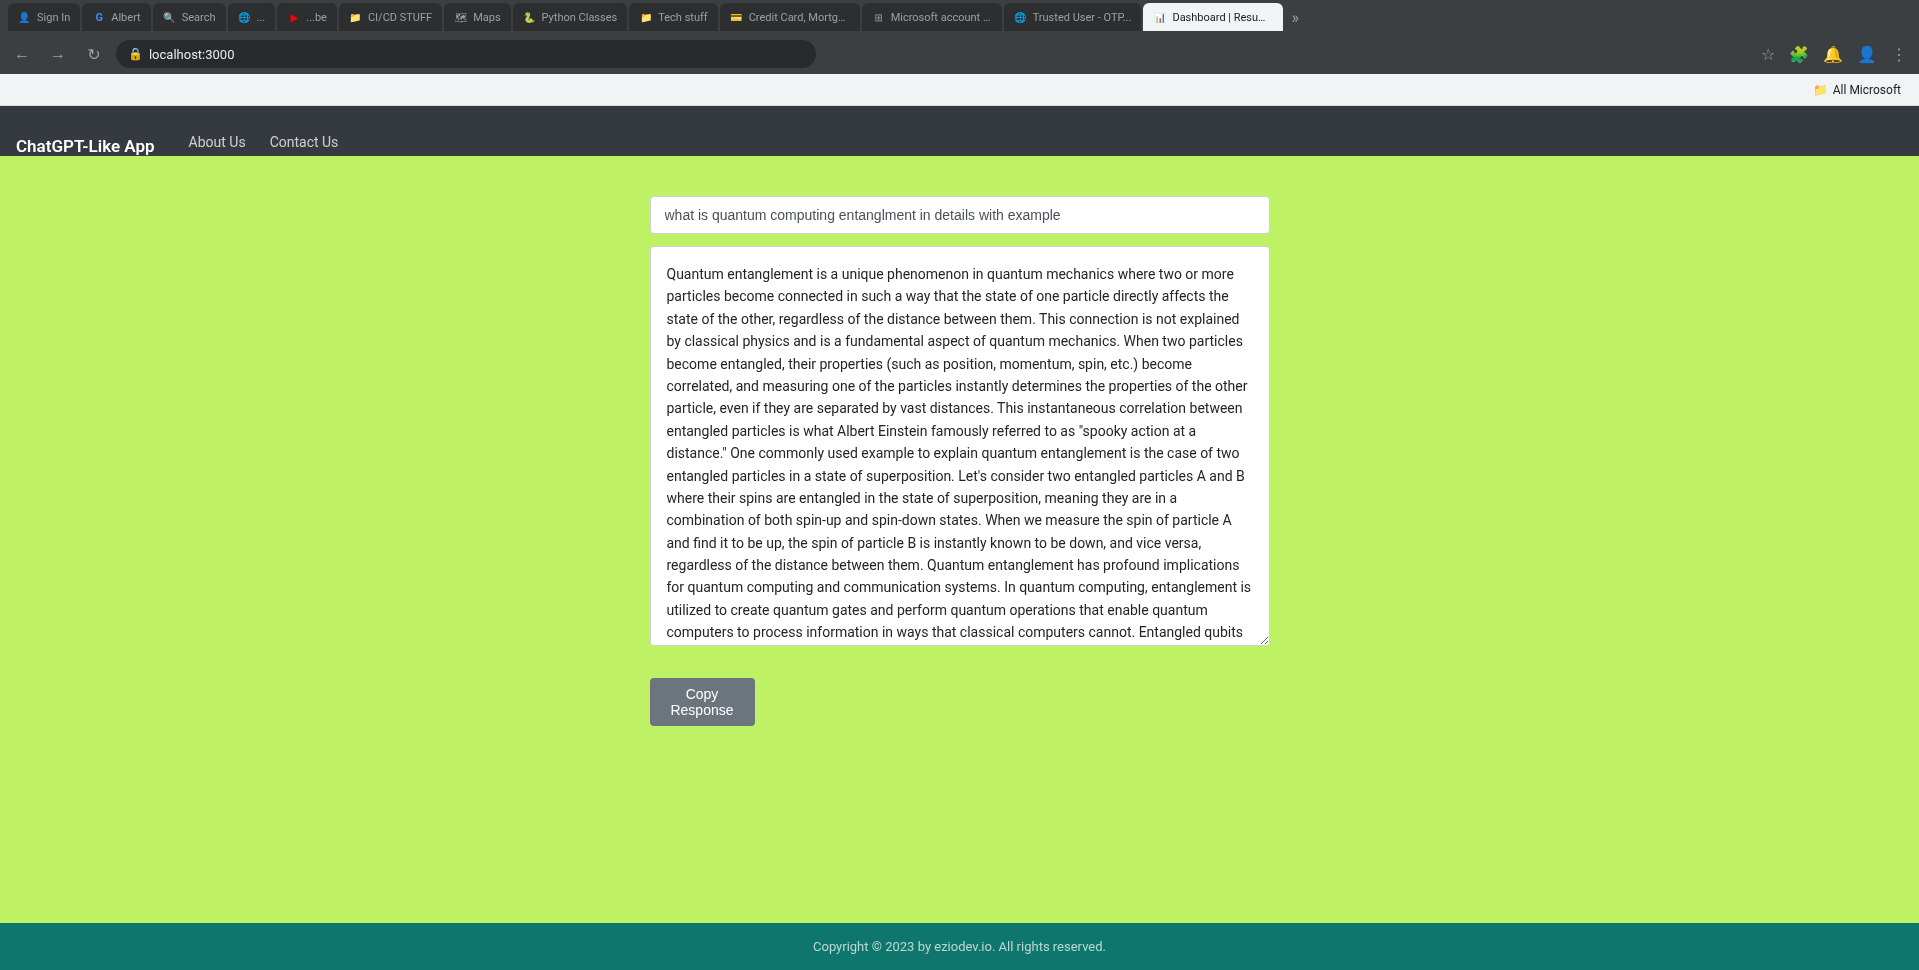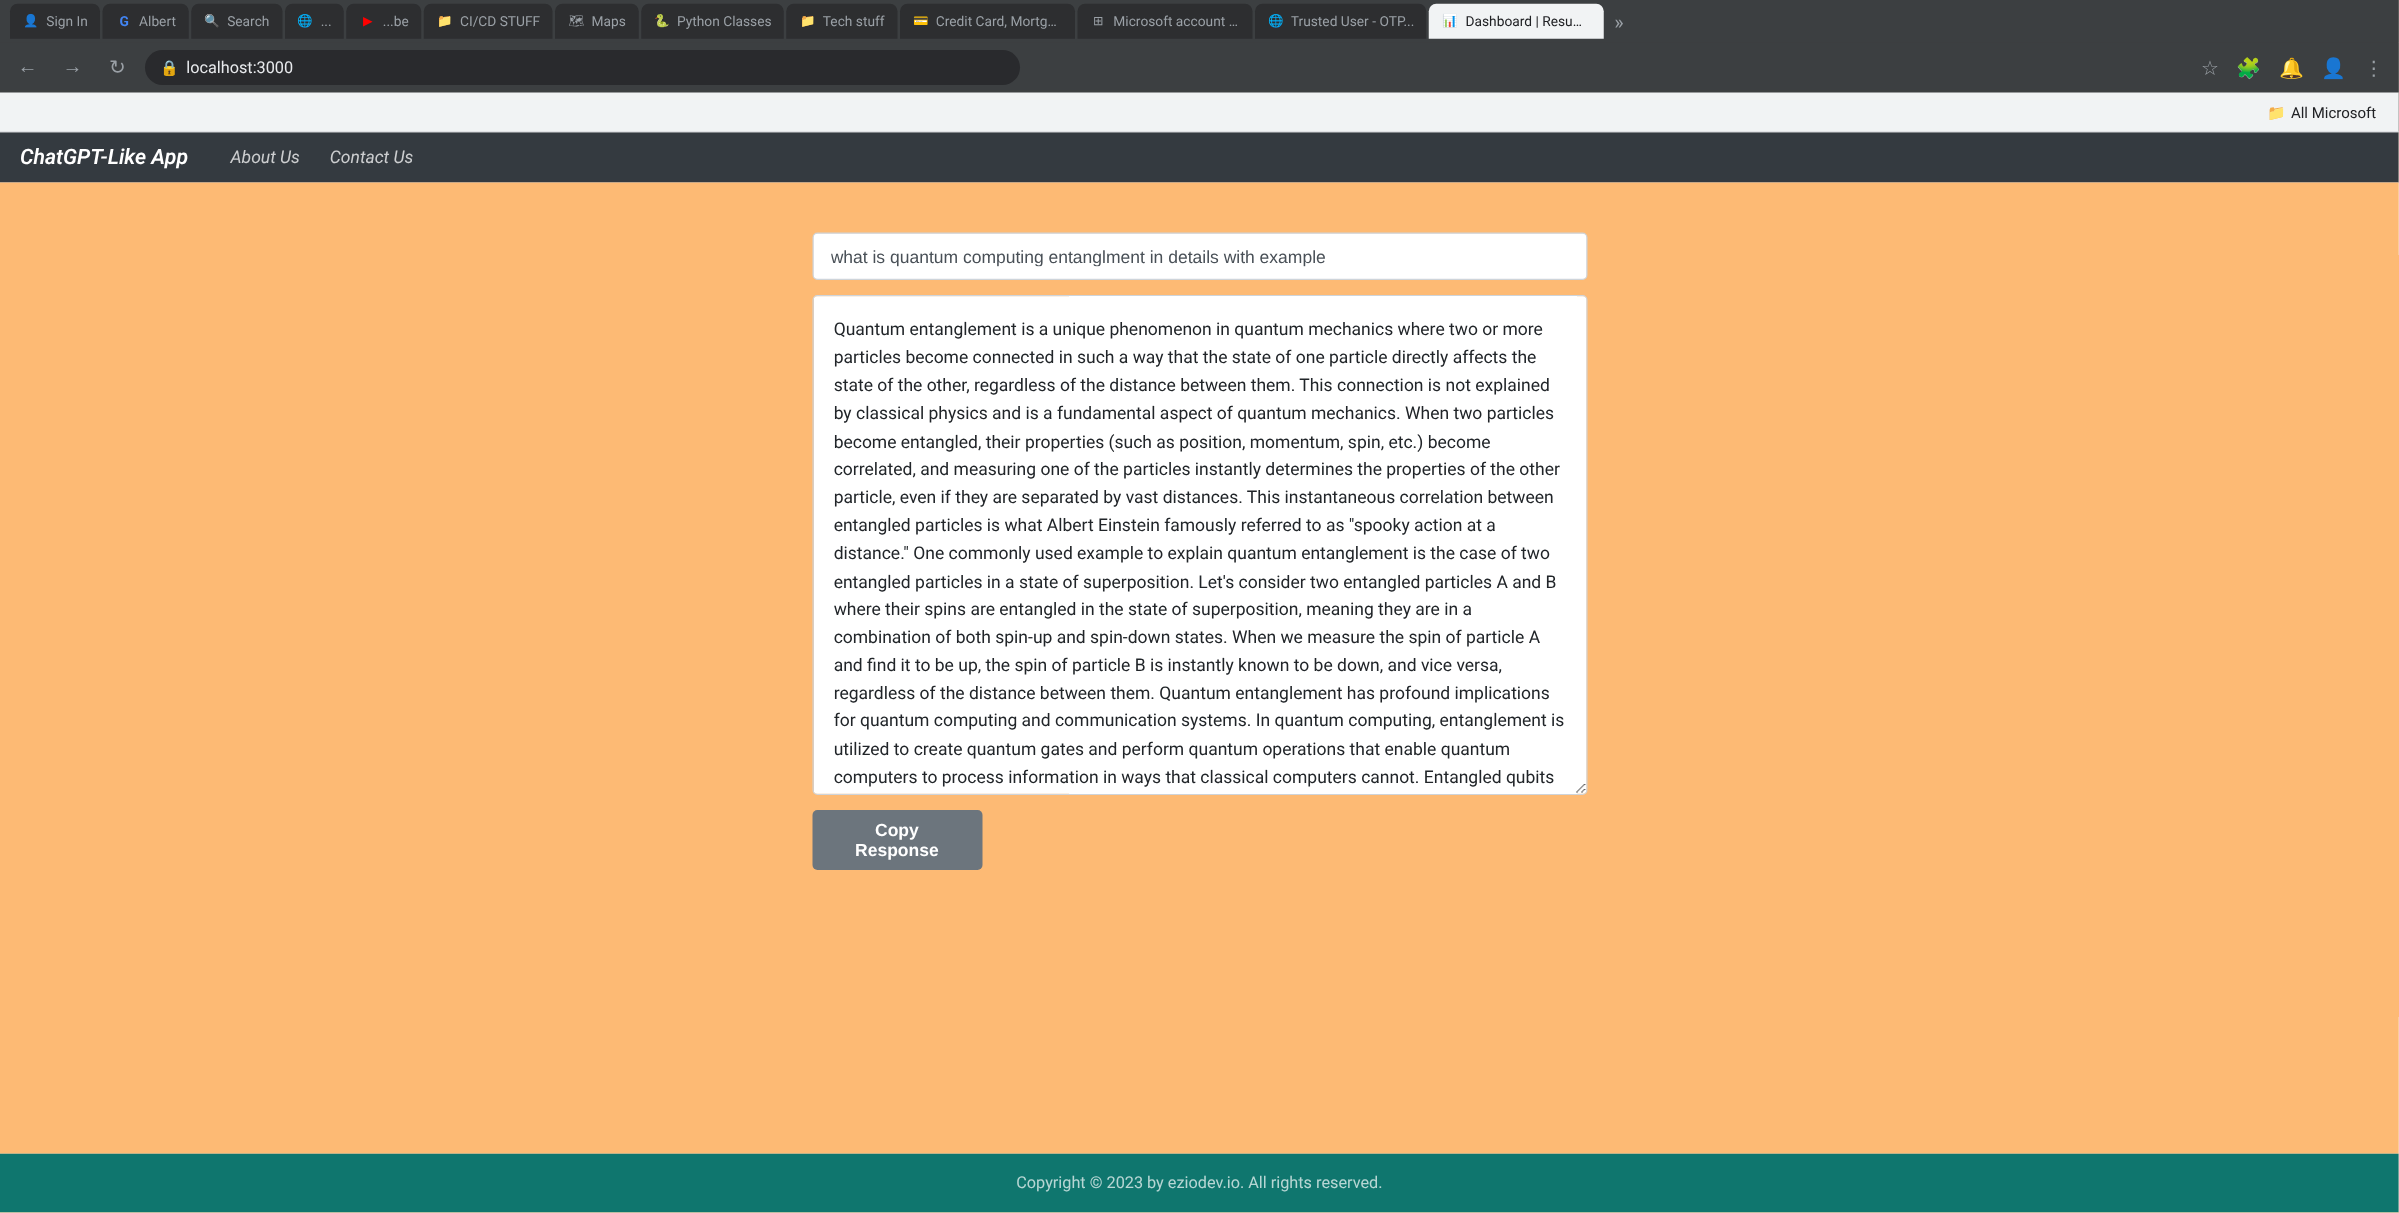--- a/index.html
+++ b/index.html
@@ -153,24 +153,23 @@
       border-radius: 4px;
       cursor: pointer;
       font-size: 12px;
       color: #202124;
     }
 
     
     .app-nav {
       background: #343a40;
       display: flex;
-      align-items: center;
+      align-items: flex-end;
       padding: 0 16px;
-      height: 40px;
-      font-style: italic;
+      height: 50px;
     }
 
     .app-brand {
       color: #fff;
       font-size: 17px;
       font-weight: 600;
       margin-right: 24px;
       cursor: pointer;
     }
 
@@ -188,21 +187,21 @@
       text-decoration: none;
     }
 
     
     .main-content {
       flex: 1;
       display: flex;
       flex-direction: column;
       align-items: center;
       padding: 40px 20px 40px;
-      background: #fdba74;
+      background: #bef264;
     }
 
     .query-container {
       width: 100%;
       max-width: 620px;
       display: flex;
       flex-direction: column;
       gap: 12px;
     }
 
@@ -238,29 +237,30 @@
       background: #fff;
       padding: 16px;
       font-size: 14px;
       color: #212529;
       line-height: 1.6;
       overflow-y: auto;
       resize: vertical;
     }
 
     .copy-button {
-      width: 136px;
+      width: 105px;
       padding: 8px 16px;
       background: #6c757d;
       color: #fff;
       border: none;
       border-radius: 4px;
       font-size: 14px;
       cursor: pointer;
-      font-weight: 700;
+      font-weight: 400;
+      margin-top: 20px;
     }
 
     
     .app-footer {
       background: #0f766e;
       color: rgba(255,255,255,0.7);
       text-align: center;
       padding: 16px;
       font-size: 13px;
     }

